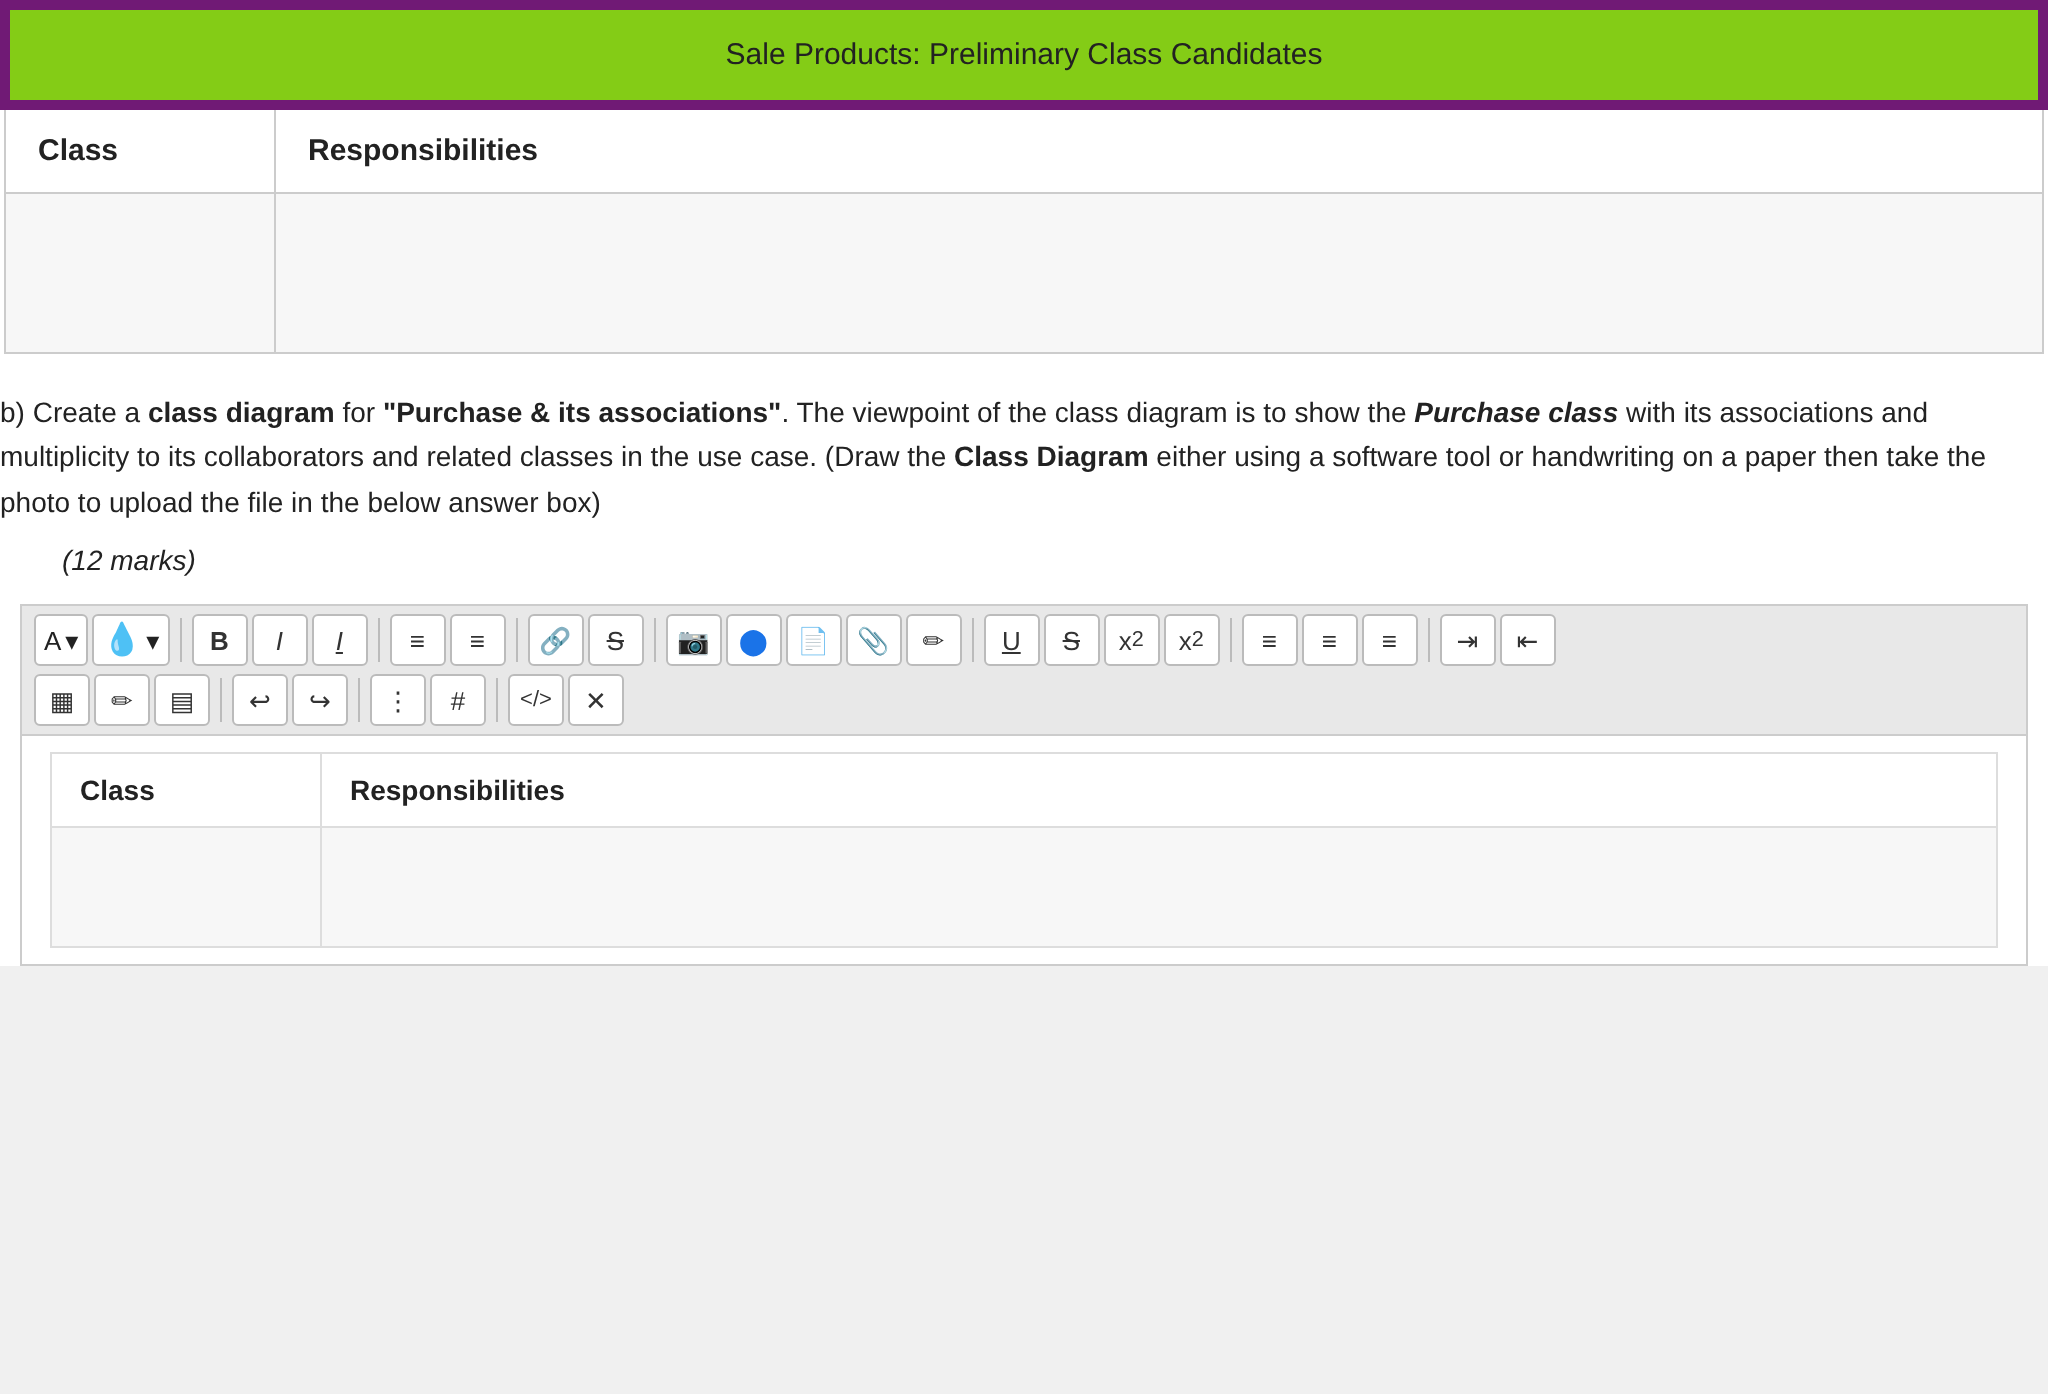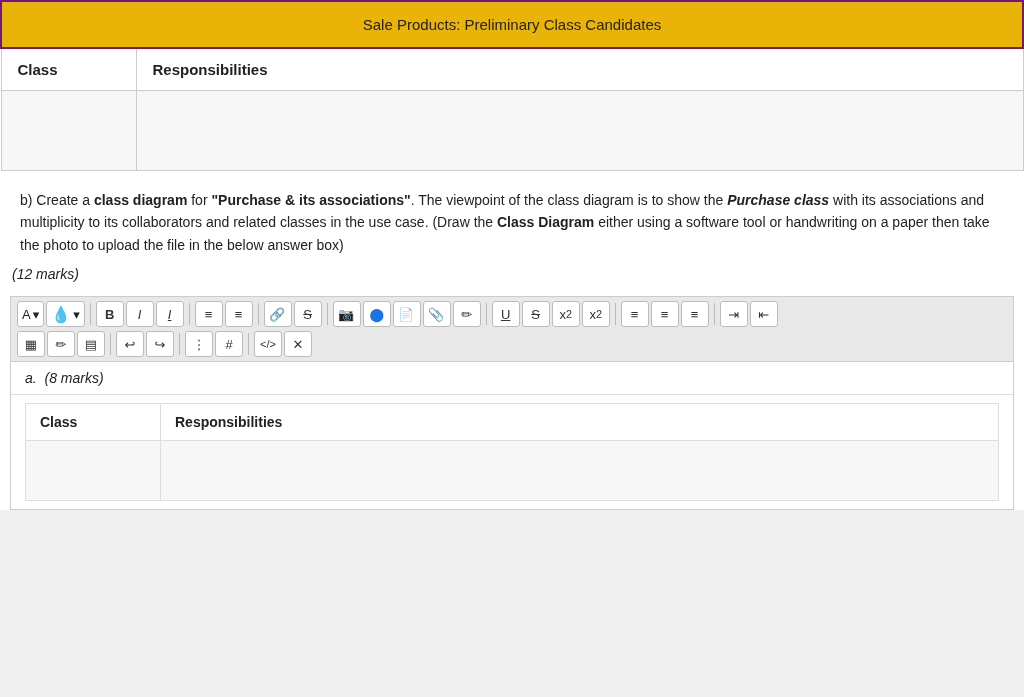--- a/index.html
+++ b/index.html
@@ -17,25 +17,25 @@
     }
 
     
     .top-table {
       width: 100%;
       border-collapse: collapse;
       border: 1px solid #ccc;
       margin-bottom: 0;
     }
     .top-table .title-row td {
-      background: #eab308;
+      background: #84cc16;
       text-align: center;
       padding: 14px 10px;
       font-size: 15px;
-      border: 2px solid #701a75;
+      border: 5px solid #701a75;
     }
     .top-table .header-row td {
       background: #fff;
       padding: 12px 16px;
       font-weight: bold;
       border: 1px solid #ccc;
       font-size: 15px;
     }
     .top-table .data-row td {
       background: #f7f7f7;
@@ -43,27 +43,27 @@
       height: 80px;
       vertical-align: top;
       padding: 8px 16px;
     }
     .col-class {
       width: 135px;
     }
 
     
     .text-block {
-      padding: 18px 16px 10px 20px;
+      padding: 18px 16px 10px 0;
       line-height: 1.6;
       font-size: 14px;
       background: #fff;
     }
     .marks-line {
-      padding-left: 12px;
+      padding-left: 31px;
       padding-bottom: 14px;
       font-style: italic;
       font-size: 14px;
     }
 
     
     .editor-area {
       background: #f7f7f7;
       border: 1px solid #ccc;
       margin: 0 10px 10px 10px;
@@ -252,23 +252,20 @@
         <button class="tb-btn">↪</button>
         <div class="tb-separator"></div>
         <button class="tb-btn">⋮</button>
         <button class="tb-btn">#</button>
         <div class="tb-separator"></div>
         <button class="tb-btn" style="font-size:11px;">&lt;/&gt;</button>
         <button class="tb-btn">✕</button>
       </div>
     </div>
 
-    <div class="answer-label">
-      <span>a.</span>&nbsp;&nbsp;<em>(8 marks)</em>
-    </div>
 
     <div class="inner-table-wrapper">
       <table class="inner-table">
         <tbody>
         <tr class="inner-header-row">
           <td class="col-class">Class</td>
           <td>Responsibilities</td>
         </tr>
         <tr class="inner-data-row">
           <td class="col-class"></td>

